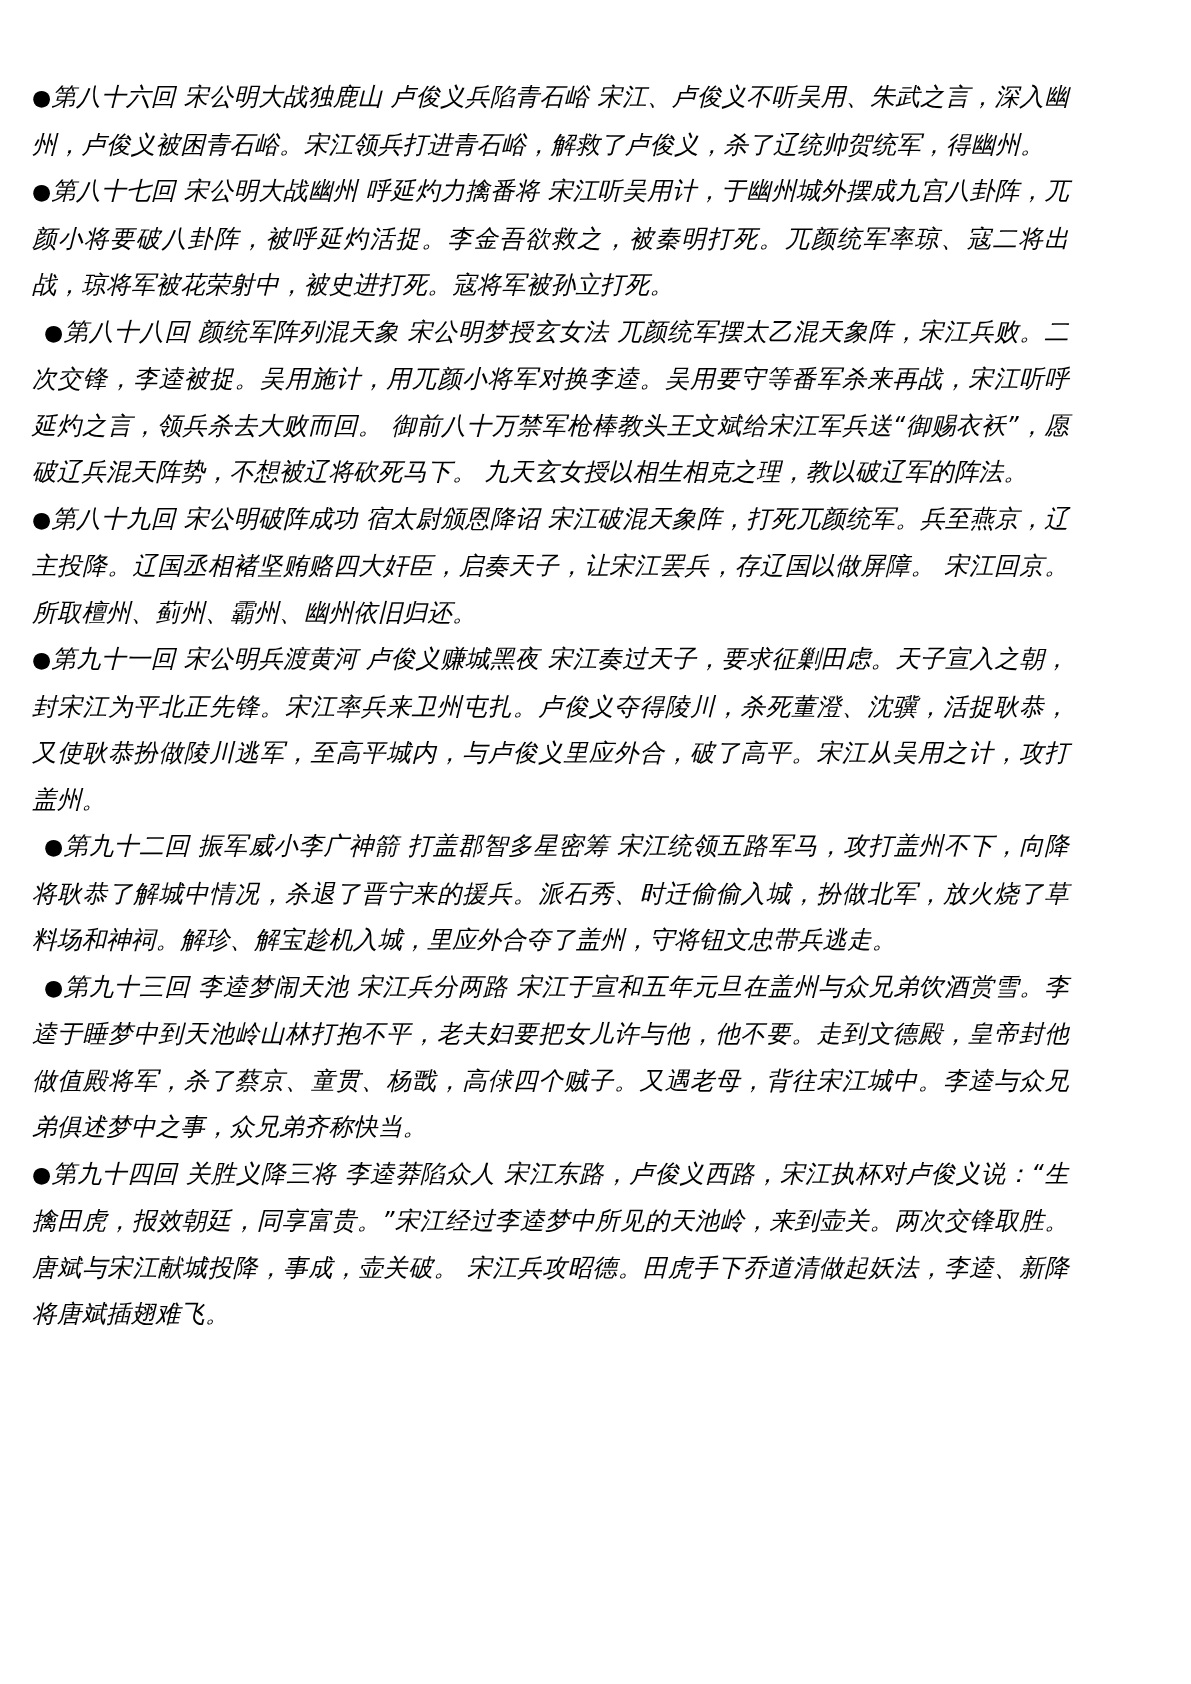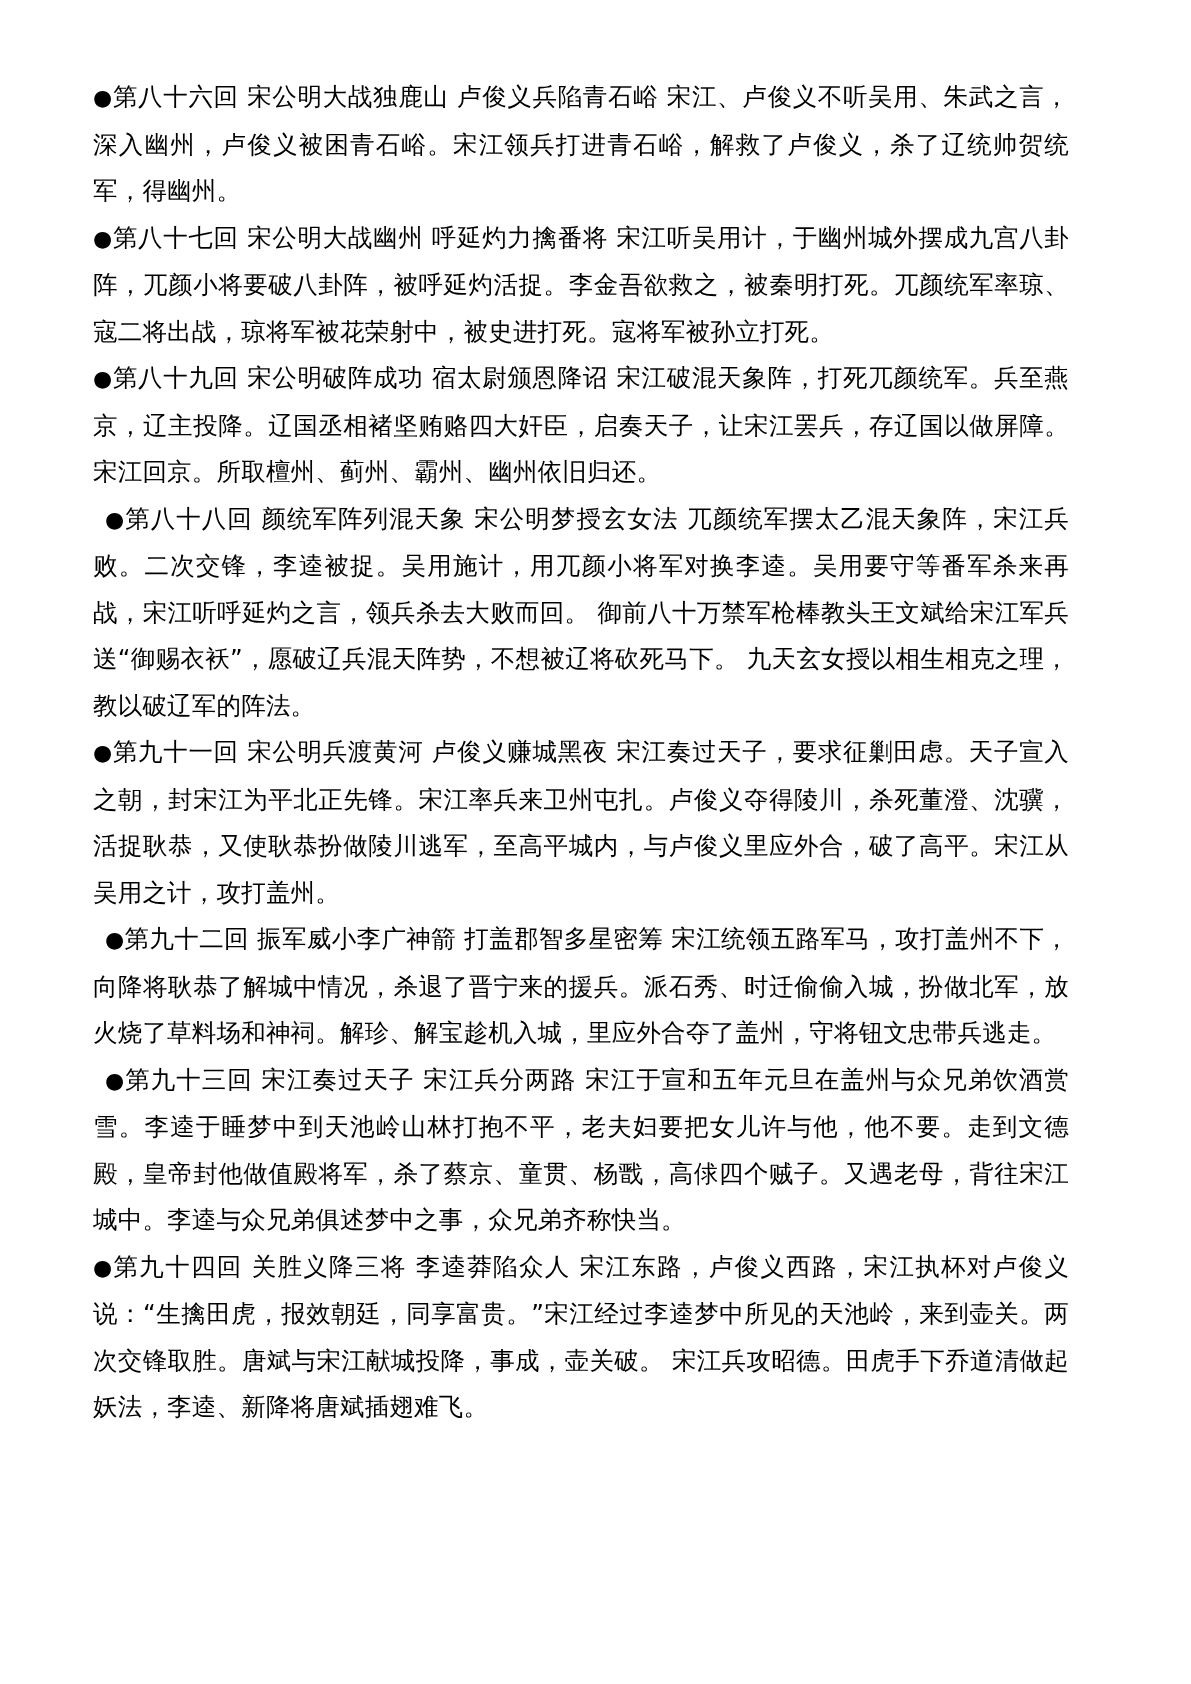--- a/index.html
+++ b/index.html
@@ -10,26 +10,27 @@
   body {
     width: 1191px;
     height: 1684px;
     overflow: hidden;
     font-family: "DejaVu Sans", sans-serif;
     color: #000000;
   }
   .doc {
     box-sizing: border-box;
     width: 1131px;
-    padding: 74px 62px 0 93px;
+    padding: 74px 62px 0 32px;
     font-size: 24.5px;
     line-height: 46.5px;
     text-align: justify;
     text-justify: inter-character;
     letter-spacing: 0.2px;
+    font-style: italic;
   }
   .para {
     margin: 0;
     word-break: break-all;
   }
   .para.indent {
     text-indent: 12px;
   }
   .bullet {
     font-size: 22px;
@@ -37,27 +38,27 @@
 </style>
 </head>
 <body>
 
 <div class="doc">
 
   <p class="para"><span class="bullet">●</span><span>第八十六回 宋公明大战独鹿山 卢俊义兵陷青石峪</span> <span>宋江、卢俊义不听吴用、朱武之言，深入幽州，卢俊义被困青石峪。宋江领兵打进青石峪，解救了卢俊义，杀了辽统帅贺统军，得幽州。</span></p>
 
   <p class="para"><span class="bullet">●</span><span>第八十七回 宋公明大战幽州 呼延灼力擒番将</span> <span>宋江听吴用计，于幽州城外摆成九宫八卦阵，兀颜小将要破八卦阵，被呼延灼活捉。李金吾欲救之，被秦明打死。兀颜统军率琼、寇二将出战，琼将军被花荣射中，被史进打死。寇将军被孙立打死。</span></p>
 
+  <p class="para indent"><span class="bullet">●</span><span>第八十八回 颜统军阵列混天象 宋公明梦授玄女法</span> <span>兀颜统军摆太乙混天象阵，宋江兵败。二次交锋，李逵被捉。吴用施计，用兀颜小将军对换李逵。吴用要守等番军杀来再战，宋江听呼延灼之言，领兵杀去大败而回。 御前八十万禁军枪棒教头王文斌给宋江军兵送“御赐衣袄”，愿破辽兵混天阵势，不想被辽将砍死马下。 九天玄女授以相生相克之理，教以破辽军的阵法。</span></p>
+
   <p class="para"><span class="bullet">●</span><span>第八十九回 宋公明破阵成功 宿太尉颁恩降诏</span> <span>宋江破混天象阵，打死兀颜统军。兵至燕京，辽主投降。辽国丞相褚坚贿赂四大奸臣，启奏天子，让宋江罢兵，存辽国以做屏障。 宋江回京。所取檀州、蓟州、霸州、幽州依旧归还。</span></p>
-
-  <p class="para indent"><span class="bullet">●</span><span>第八十八回 颜统军阵列混天象 宋公明梦授玄女法</span> <span>兀颜统军摆太乙混天象阵，宋江兵败。二次交锋，李逵被捉。吴用施计，用兀颜小将军对换李逵。吴用要守等番军杀来再战，宋江听呼延灼之言，领兵杀去大败而回。 御前八十万禁军枪棒教头王文斌给宋江军兵送“御赐衣袄”，愿破辽兵混天阵势，不想被辽将砍死马下。 九天玄女授以相生相克之理，教以破辽军的阵法。</span></p>
 
 
   <p class="para"><span class="bullet">●</span><span>第九十一回 宋公明兵渡黄河 卢俊义赚城黑夜</span> <span>宋江奏过天子，要求征剿田虑。天子宣入之朝，封宋江为平北正先锋。宋江率兵来卫州屯扎。卢俊义夺得陵川，杀死董澄、沈骥，活捉耿恭，又使耿恭扮做陵川逃军，至高平城内，与卢俊义里应外合，破了高平。宋江从吴用之计，攻打盖州。</span></p>
 
   <p class="para indent"><span class="bullet">●</span><span>第九十二回 振军威小李广神箭 打盖郡智多星密筹</span> <span>宋江统领五路军马，攻打盖州不下，向降将耿恭了解城中情况，杀退了晋宁来的援兵。派石秀、时迁偷偷入城，扮做北军，放火烧了草料场和神祠。解珍、解宝趁机入城，里应外合夺了盖州，守将钮文忠带兵逃走。</span></p>
 
-  <p class="para indent"><span class="bullet">●</span><span>第九十三回 宋江奏过天子 宋江兵分两路</span> <span>宋江于宣和五年元旦在盖州与众兄弟饮酒赏雪。李逵于睡梦中到天池岭山林打抱不平，老夫妇要把女儿许与他，他不要。走到文德殿，皇帝封他做值殿将军，杀了蔡京、童贯、杨戬，高俅四个贼子。又遇老母，背往宋江城中。李逵与众兄弟俱述梦中之事，众兄弟齐称快当。</span></p>
+  <p class="para indent"><span class="bullet">●</span><span>第九十三回 李逵梦闹天池 宋江兵分两路</span> <span>宋江于宣和五年元旦在盖州与众兄弟饮酒赏雪。李逵于睡梦中到天池岭山林打抱不平，老夫妇要把女儿许与他，他不要。走到文德殿，皇帝封他做值殿将军，杀了蔡京、童贯、杨戬，高俅四个贼子。又遇老母，背往宋江城中。李逵与众兄弟俱述梦中之事，众兄弟齐称快当。</span></p>
 
   <p class="para"><span class="bullet">●</span><span>第九十四回 关胜义降三将 李逵莽陷众人</span> <span>宋江东路，卢俊义西路，宋江执杯对卢俊义说：“生擒田虎，报效朝廷，同享富贵。”宋江经过李逵梦中所见的天池岭，来到壶关。两次交锋取胜。唐斌与宋江献城投降，事成，壶关破。 宋江兵攻昭德。田虎手下乔道清做起妖法，李逵、新降将唐斌插翅难飞。</span></p>
 
 
 </div>
 
 </body></html>

